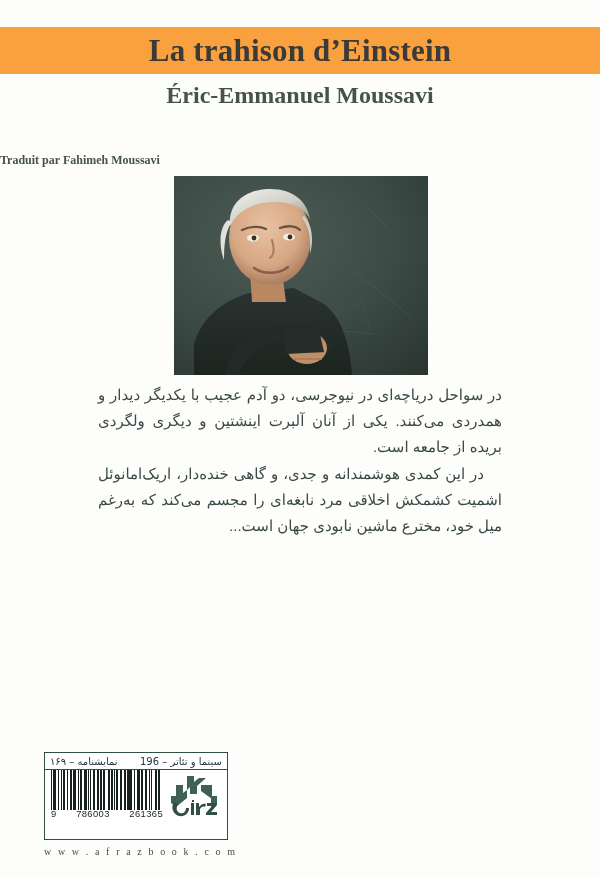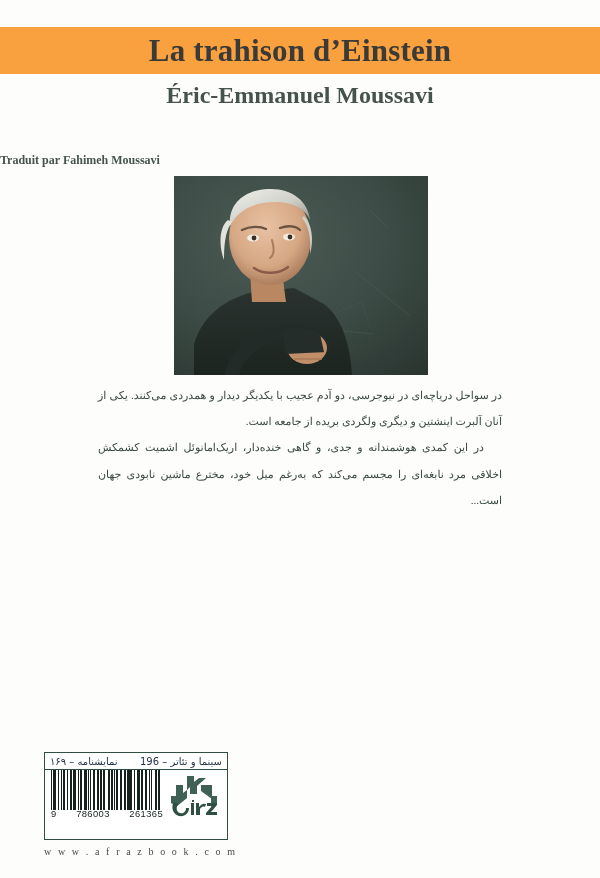--- a/index.html
+++ b/index.html
@@ -55,22 +55,22 @@
     background:#3f4f49;
     overflow:hidden;
   }
   .photo-wrap svg{display:block;width:100%;height:100%;}
 
   
   .blurb{
     position:absolute;left:98px;top:382px;width:404px;
     direction:rtl;
     text-align:justify;
-    font-family:Liberation Serif, serif;
-    font-size:11px;
+    font-family:Liberation Sans, sans-serif;
+    font-size:15px;
     line-height:26.2px;
     color:#3b4a44;
   }
   .blurb p{margin:0;}
   .blurb p.indent{text-indent:18px;}
 
   
   .barcode-box{
     position:absolute;left:44px;top:752px;width:184px;height:88px;
     border:1.3px solid #2f4f42;

